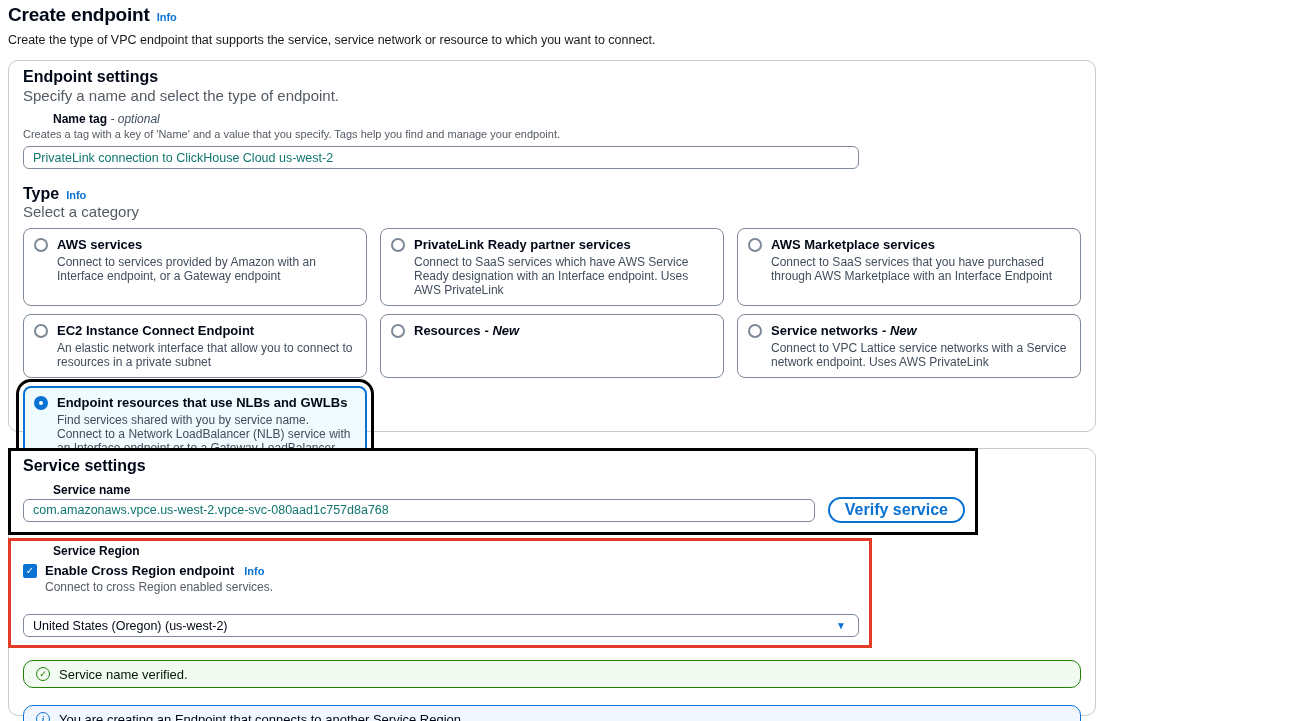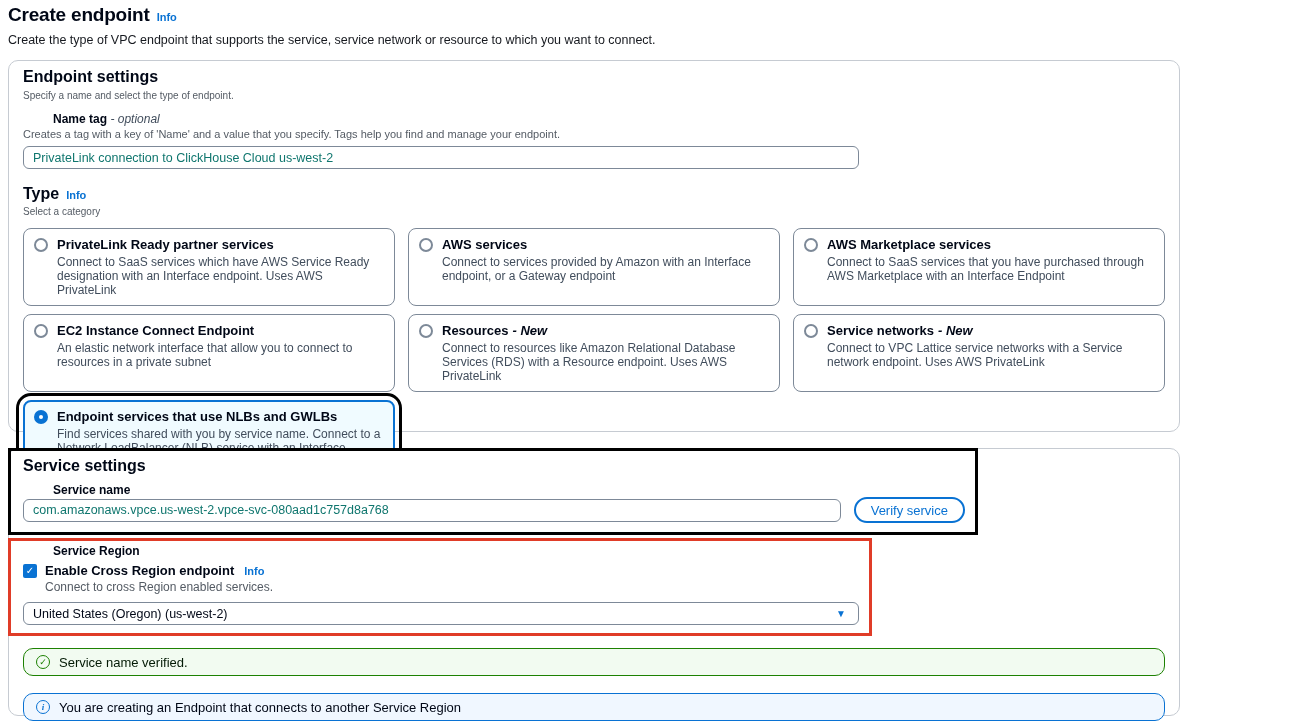--- a/index.html
+++ b/index.html
@@ -20,28 +20,28 @@
   }
 
   
   .page-header { position: absolute; left: 8px; top: 4px; width: 1288px; }
   .page-title { font-size: 19px; font-weight: 700; display: inline; letter-spacing: -0.2px; }
   .info-link { font-size: 11px; font-weight: 700; color: var(--accent); margin-left: 7px; text-decoration: none; cursor: pointer; }
   .page-subtitle { font-size: 12.5px; margin-top: 7px; color: #16191f; }
 
   
   .card {
-    position: absolute; left: 8px; width: 1172px;
+    position: absolute; left: 8px; width: 1088px;
     background: #fff; border: 1px solid var(--border-gray); border-radius: 10px;
   }
   #card-endpoint-settings { top: 60px; height: 372px; padding: 6px 14px 10px 14px; }
   #card-service-settings  { top: 448px; height: 268px; padding: 0 14px 10px 14px; }
 
   .section-heading { font-size: 16px; font-weight: 700; line-height: 19px; }
-  .section-desc { font-size: 10px; color: var(--muted); line-height: 15px; margin-top: 2px; }
+  .section-desc { font-size: 15px; color: var(--muted); line-height: 15px; margin-top: 2px; }
 
   .field-label { font-size: 12px; font-weight: 700; line-height: 14px; margin-top: 9px; padding-left: 30px; }
   .field-label .optional { font-weight: 400; font-style: italic; color: #414d5c; }
   .field-help { font-size: 11px; color: var(--muted); line-height: 13px; margin-top: 2px; }
 
   .text-input {
     display: block; width: 836px; height: 23px; margin-top: 5px;
     border: 1px solid var(--tile-border); border-radius: 6px;
     padding: 0 9px; font-size: 12.5px; font-family: inherit; color: #0f766e; background: #fff;
   }
@@ -74,21 +74,21 @@
 
   
   .black-callout {
     width: 970px; margin-left: -15px; margin-top: -1px;
     border: 3px solid #000;
     padding: 5px 10px 9px 12px;
   }
   .service-name-row { display: flex; align-items: center; gap: 13px; margin-top: 0; }
   .verify-btn {
     height: 26px; padding: 0 15px; border: 2px solid var(--accent); border-radius: 15px;
-    background: #fff; color: var(--accent); font-size: 13px; font-weight: 400;
+    background: #fff; color: var(--accent); font-size: 16px; font-weight: 700;
     font-family: inherit; cursor: pointer; white-space: nowrap;
   }
 
   .red-callout {
     position: relative;
     width: 864px; margin-left: -15px; margin-top: 3px;
     border: 3px solid var(--red-border);
     padding: 3px 10px 8px 12px;
   }
   .checkbox-row { display: flex; align-items: center; gap: 8px; margin-top: 5px; }
@@ -97,21 +97,21 @@
     display: flex; align-items: center; justify-content: center; cursor: pointer;
     color: #fff; font-size: 10px; font-weight: 700; line-height: 1;
   }
   .checkbox-label { font-size: 13px; font-weight: 700; }
   .checkbox-help { font-size: 12px; color: var(--muted); margin-left: 22px; margin-top: 2px; line-height: 14px; }
   .annotation-text {
     position: absolute; left: 398px; top: 12px;
     font-size: 21px; color: var(--red-text); white-space: nowrap;
   }
   .select-box {
-    width: 836px; height: 23px; margin-top: 8px;
+    width: 836px; height: 23px; margin-top: 20px;
     border: 1px solid var(--tile-border); border-radius: 6px; background: #fff;
     display: flex; align-items: center; justify-content: space-between;
     padding: 0 12px 0 9px; font-size: 12.5px; cursor: pointer;
   }
   .caret { color: var(--accent); font-size: 10px; }
 
   
   .banner {
     height: 28px; border-radius: 10px; display: flex; align-items: center; gap: 9px;
     padding: 0 12px; font-size: 13px;
@@ -147,63 +147,62 @@
 
   <div class="type-heading-row">
     <span class="section-heading" style="display:inline">Type</span><a class="info-link">Info</a>
     <div class="section-desc" style="margin-top:1px">Select a category</div>
   </div>
 
   <div class="tile-grid">
     <div class="tile">
       <span class="radio"></span>
       <div>
+        <div class="tile-title"><span>AWS services</span><span class="new-suffix"></span></div>
+        <div class="tile-desc">Connect to services provided by Amazon with an Interface endpoint, or a Gateway endpoint</div>
+      </div>
+    </div>
+    <div class="tile">
+      <span class="radio"></span>
+      <div>
         <div class="tile-title"><span>PrivateLink Ready partner services</span><span class="new-suffix"></span></div>
         <div class="tile-desc">Connect to SaaS services which have AWS Service Ready designation with an Interface endpoint. Uses AWS PrivateLink</div>
       </div>
     </div>
     <div class="tile">
       <span class="radio"></span>
       <div>
-        <div class="tile-title"><span>AWS services</span><span class="new-suffix"></span></div>
-        <div class="tile-desc">Connect to services provided by Amazon with an Interface endpoint, or a Gateway endpoint</div>
-      </div>
-    </div>
-    <div class="tile">
-      <span class="radio"></span>
-      <div>
         <div class="tile-title"><span>AWS Marketplace services</span><span class="new-suffix"></span></div>
         <div class="tile-desc">Connect to SaaS services that you have purchased through AWS Marketplace with an Interface Endpoint</div>
       </div>
     </div>
     <div class="tile">
       <span class="radio"></span>
       <div>
         <div class="tile-title"><span>EC2 Instance Connect Endpoint</span><span class="new-suffix"></span></div>
         <div class="tile-desc">An elastic network interface that allow you to connect to resources in a private subnet</div>
       </div>
     </div>
     <div class="tile">
       <span class="radio"></span>
       <div>
         <div class="tile-title"><span>Resources</span><span class="new-suffix">- New</span></div>
-        <div class="tile-desc">Connect to resources like Amazon Relational Database Services (RDS) with a Resource endpoint. Uses AWS PrivateLink</div>
       </div>
     </div>
     <div class="tile">
       <span class="radio"></span>
       <div>
         <div class="tile-title"><span>Service networks</span><span class="new-suffix">- New</span></div>
         <div class="tile-desc">Connect to VPC Lattice service networks with a Service network endpoint. Uses AWS PrivateLink</div>
       </div>
     </div>
     <div class="tile selected">
       <span class="radio"></span>
       <div>
-        <div class="tile-title"><span>Endpoint services that use NLBs and GWLBs</span><span class="new-suffix"></span></div>
+        <div class="tile-title"><span>Endpoint resources that use NLBs and GWLBs</span><span class="new-suffix"></span></div>
         <div class="tile-desc">Find services shared with you by service name. Connect to a Network LoadBalancer (NLB) service with an Interface endpoint or to a Gateway LoadBalancer (GWLB) service with a Gateway Load Balancer endpoint</div>
       </div>
     </div>
   </div>
 </div>
 
 <div class="card" id="card-service-settings">
 
   <div class="black-callout">
     <div class="section-heading">Service settings</div>

